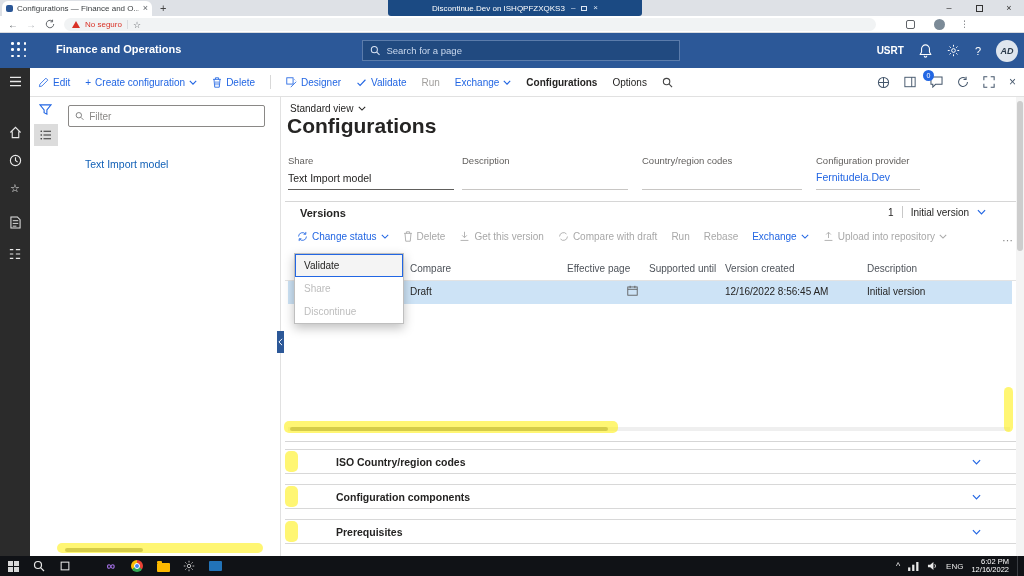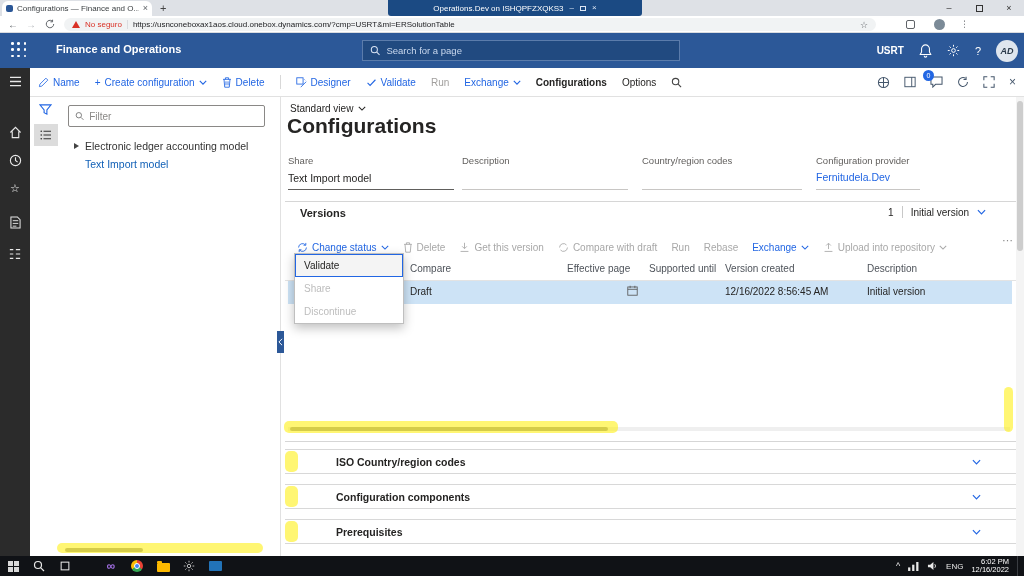--- a/index.html
+++ b/index.html
@@ -90,21 +90,21 @@
   .fld-line{position:absolute;height:1px;background:#c8c6c4;}
   .fld-line.strong{background:#605e5c;}
   .linkval{color:#2266e3;}
 
   .ft-divider{position:absolute;left:285px;width:731px;height:1px;background:#d6d6d6;}
   .ft-title{position:absolute;font-size:11px;font-weight:bold;color:#252423;}
   .ft-right{position:absolute;left:860px;top:206px;width:126px;display:flex;align-items:center;justify-content:flex-end;gap:8px;font-size:10px;color:#252423;}
   .ft-sep{width:1px;height:12px;background:#c8c8c8;}
   .chev{color:inherit;}
 
-  .vtoolbar{position:absolute;left:297px;top:231px;height:22px;display:flex;align-items:flex-end;}
+  .vtoolbar{position:absolute;left:297px;top:231px;height:22px;display:flex;align-items:flex-start;}
   .tb-item{display:inline-flex;align-items:center;gap:4px;font-size:10px;color:#2266e3;margin-right:14px;white-space:nowrap;}
   .tb-item.disabled{color:#a8a8a8;cursor:default;}
   .tb-overflow{position:absolute;left:1002px;top:234px;font-size:11px;color:#8a8a8a;}
 
   .menu{position:absolute;left:294px;top:253px;width:110px;background:#fff;border:1px solid #bfbfbf;box-shadow:0 4px 10px rgba(0,0,0,.25);z-index:50;}
   .menu-item{height:23px;display:flex;align-items:center;padding-left:9px;font-size:10px;color:#252423;cursor:pointer;}
   .menu-item.focused{background:#f4f4f4;box-shadow:inset 0 0 0 1px #2266e3;}
   .menu-item.disabled{color:#bdbdbd;cursor:default;}
 
   .gridhdr{position:absolute;top:263px;font-size:10px;color:#4e535a;white-space:nowrap;}
@@ -146,21 +146,21 @@
 <div class="screen">
 
   <div class="abs tabstrip">
     <div class="tab">
       <span class="favicon"></span>
       <span class="tabtitle">Configurations — Finance and O...</span>
       <span class="tabclose">×</span>
     </div>
     <span class="newtab">+</span>
     <div class="rdpbar">
-      <span class="rdptitle">Operations.Dev on ISHQPFZXQKS3</span>
+      <span class="rdptitle">Discontinue.Dev on ISHQPFZXQKS3</span>
       <span class="rdpctl">–</span>
       <span class="rdpbox"></span>
       <span class="rdpctl">×</span>
     </div>
     <div class="winctls">
       <span class="winctl">–</span>
       <span class="winctl">
           <span class="boxglyph"></span>
         </span>
       <span class="winctl">×</span>
@@ -173,21 +173,20 @@
     <span class="abs" style="left:45px;top:3px">
       <svg width="10" height="10" viewBox="0 0 14 14">
           <path d="M12.2 7A5.2 5.2 0 1 1 10 2.8" fill="none" stroke="#5f6368" stroke-width="1.4"></path>
           <path d="M10.6 1v3h-3" fill="none" stroke="#5f6368" stroke-width="1.4"></path>
         </svg>
     </span>
     <div class="omnibox">
       <span class="warn-tri"></span>
       <span class="warn-text">No seguro</span>
       <span class="omnidiv"></span>
-      <span class="urltext">https://usnconeboxax1aos.cloud.onebox.dynamics.com/?cmp=USRT&amp;mi=ERSolutionTable</span>
       <span class="omni-star">☆</span>
     </div>
     <span class="abs puzzle" style="left:906px;top:4px"></span>
     <span class="abs profile-dot" style="left:934px;top:3px"></span>
     <span class="abs addr-ico" style="left:960px;top:3px">⋮</span>
   </div>
 
   <div class="abs d365">
     <span class="waffle">
         <i></i>
@@ -226,21 +225,21 @@
       <span class="avatar">AD</span>
     </div>
   </div>
 
   <div class="abs actionbar">
     <div class="ab-left row">
       <button class="ab-item">
         <svg width="11" height="11" viewBox="0 0 16 16">
             <path d="M2 14l.8-3.6L11.5 1.7l2.8 2.8L5.6 13.2 2 14z" fill="none" stroke="currentColor" stroke-width="1.2"></path>
           </svg>
-        <span>Name</span>
+        <span>Edit</span>
       </button>
       <button class="ab-item">
         <span>+</span>
         <span>Create configuration</span>
         <svg class="chev" width="8" height="5" viewBox="0 0 10 6">
             <path d="M1 1l4 4 4-4" fill="none" stroke="currentColor" stroke-width="1.4"></path>
           </svg>
       </button>
       <button class="ab-item">
         <svg width="10" height="11" viewBox="0 0 12 14">
@@ -365,24 +364,20 @@
     </span>
   </div>
 
   <div class="abs treepanel">
     <div class="filterbox">
       <svg width="10" height="10" viewBox="0 0 12 12">
           <circle cx="5" cy="5" r="3.5" fill="none" stroke="#777" stroke-width="1.2"></circle>
           <path d="M7.8 7.8L11 11" stroke="#777" stroke-width="1.2"></path>
         </svg>
       <input type="text" placeholder="Filter" style="">
-    </div>
-    <div class="tree-item" style="top:40px">
-      <span class="tree-caret"></span>
-      <span>Electronic ledger accounting model</span>
     </div>
     <div class="tree-item sel" style="top:58px;padding-left:23px">
       <span>Text Import model</span>
     </div>
 
     <div class="scroll-thumb" style="left:3px;top:451px;width:78px;height:4px"></div>
   </div>
 
   <div class="abs splitter-handle">
     <svg width="5" height="8" viewBox="0 0 6 10">

